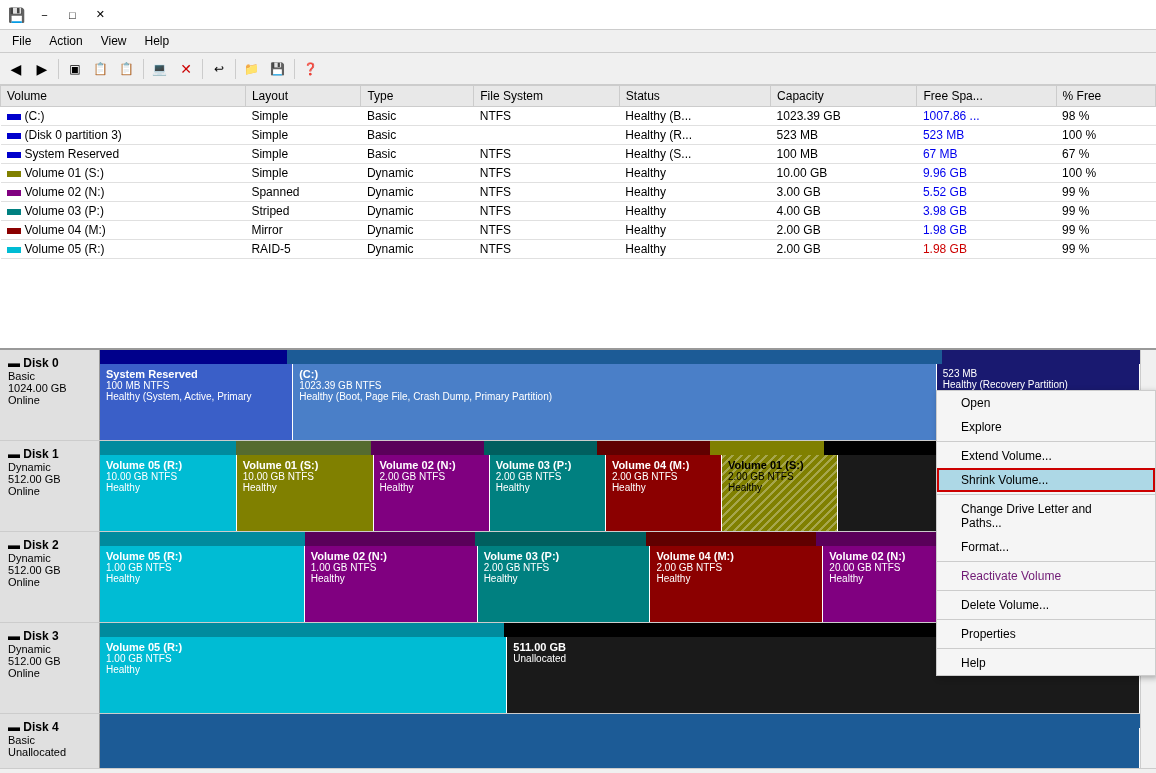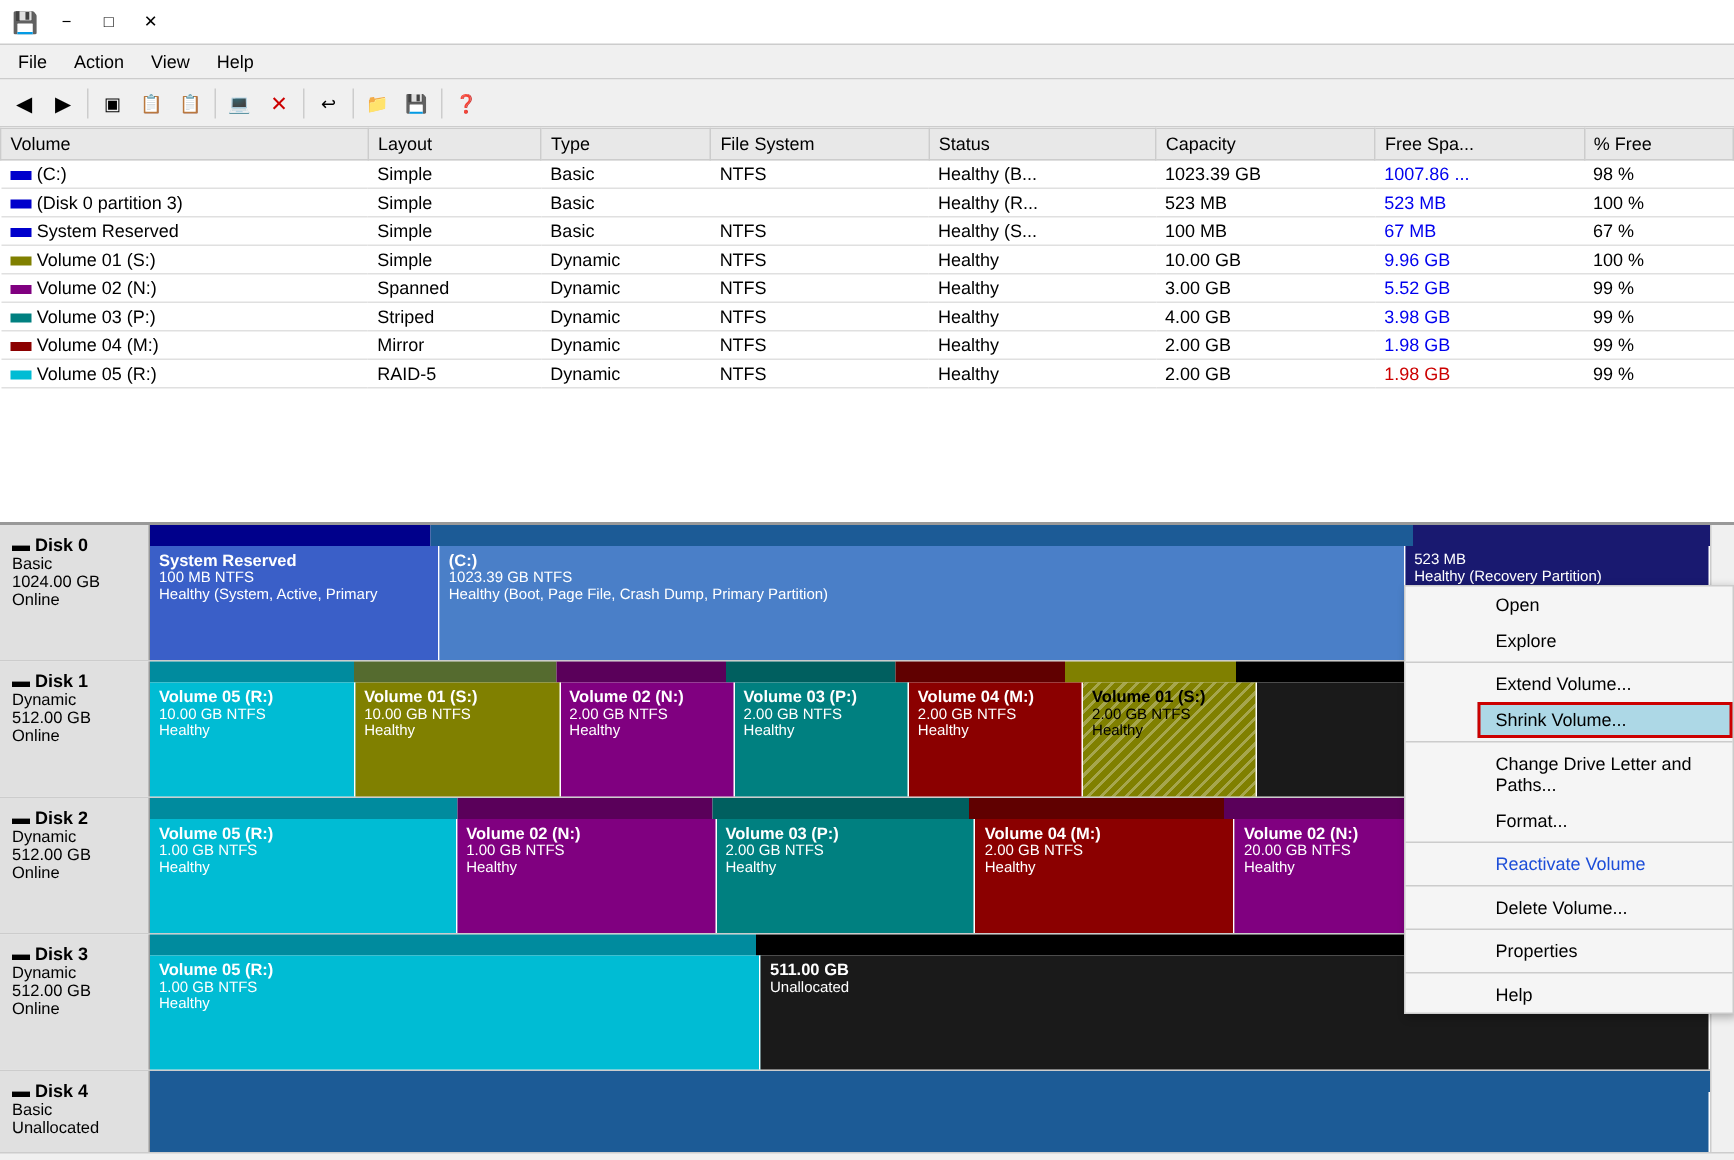--- a/index.html
+++ b/index.html
@@ -147,27 +147,26 @@
       right: 0;
       top: 390px;
       width: 220px;
       background: #f5f5f5;
       border: 1px solid #ccc;
       box-shadow: 2px 2px 6px rgba(0,0,0,0.3);
       z-index: 100;
       font-size: 12px;
     }
     .ctx-item {
-      padding: 5px 12px;
+      padding: 5px 24px;
       cursor: pointer;
-      margin-left: 48px;
     }
     .ctx-item.highlighted { background: #add8e6; }
     .ctx-item.highlighted.selected { background: #add8e6; outline: 2px solid #cc0000; outline-offset: -2px; }
-    .ctx-item.disabled { color: #1d4ed8; cursor: default; }
+    .ctx-item.disabled { color: #701a75; cursor: default; }
     .ctx-separator { height: 1px; background: #ccc; margin: 2px 0; }
 
     
     .legend-bar {
       background: #f0f0f0;
       border-top: 1px solid #ccc;
       padding: 4px 8px;
       display: flex;
       align-items: center;
       gap: 12px;

